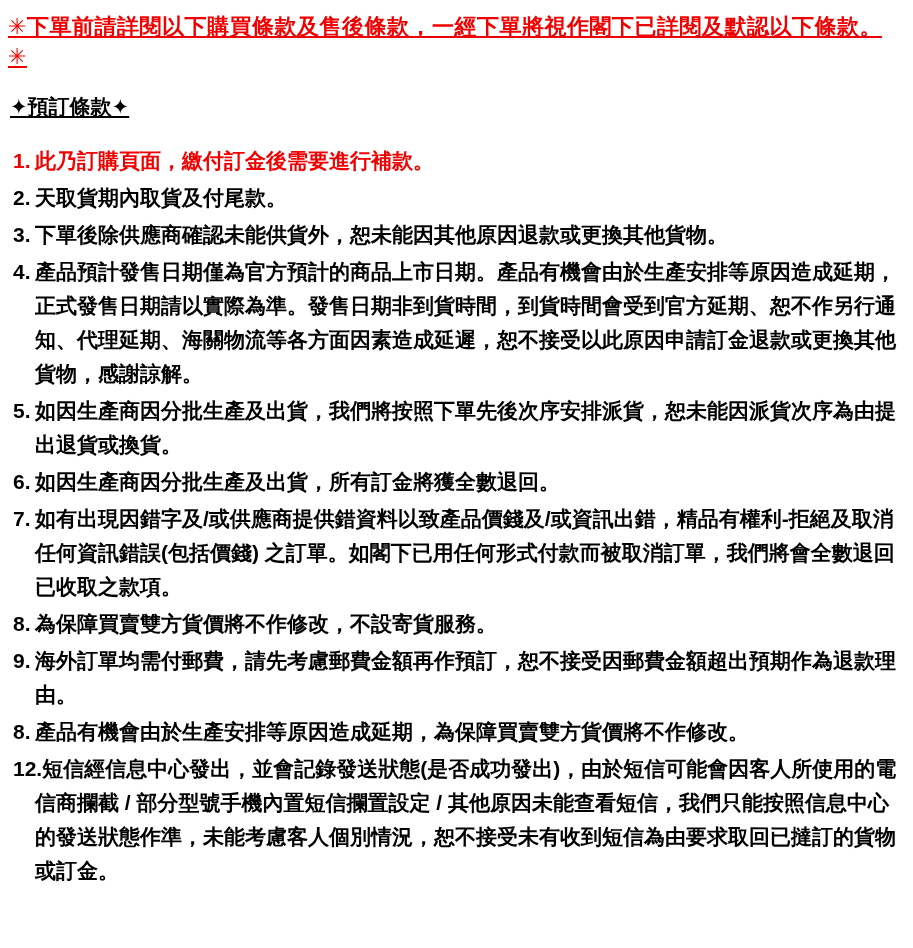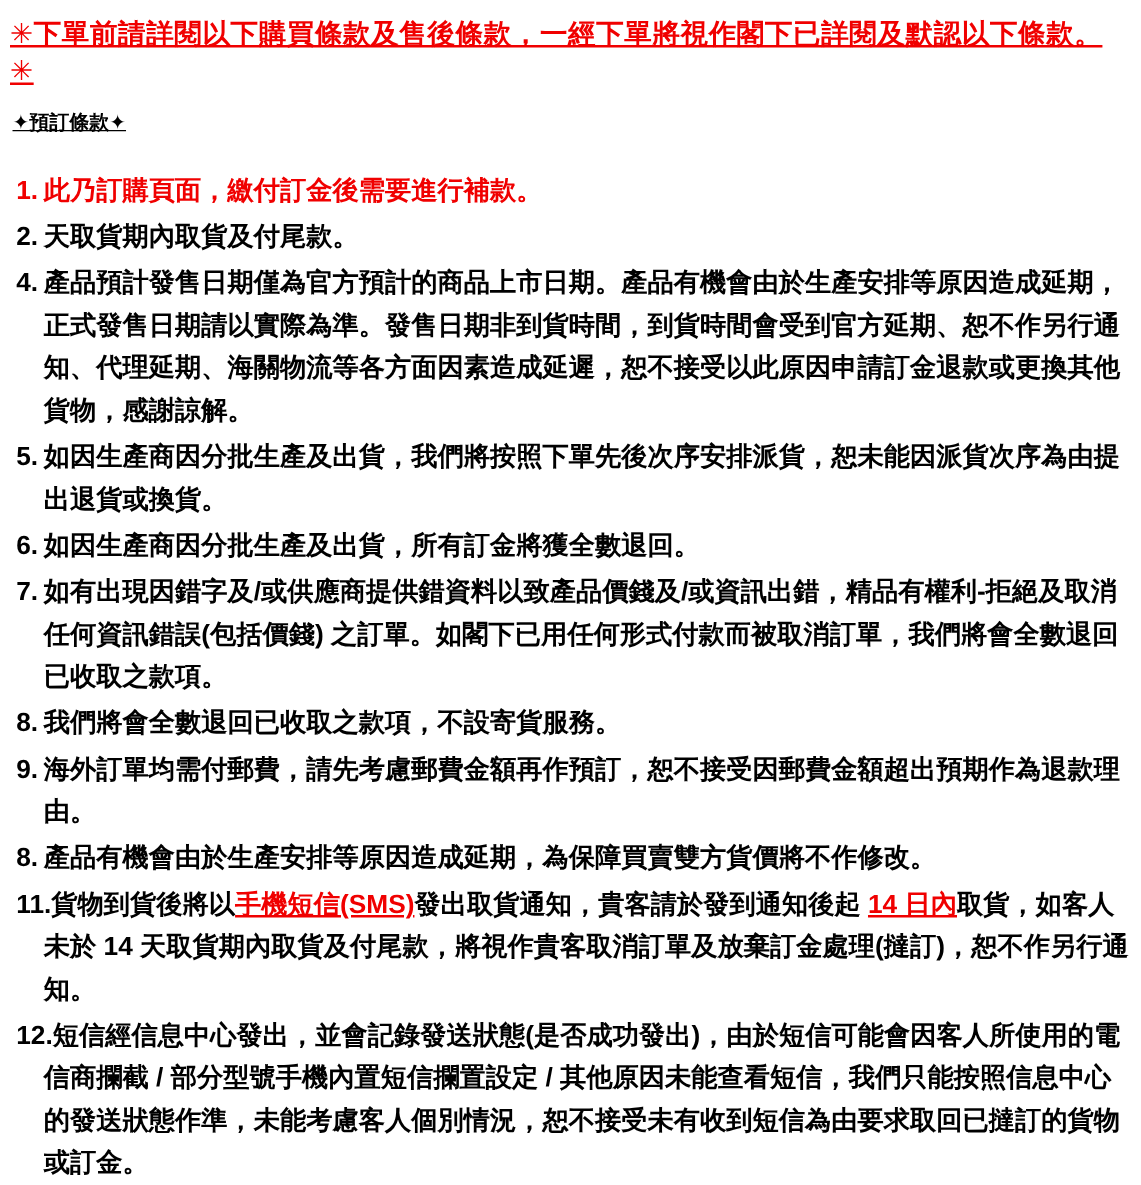--- a/index.html
+++ b/index.html
@@ -23,27 +23,27 @@
   .page {
     padding: 12px 6px 0 8px;
     font-size: 21px;
     line-height: 34px;
   }
   .notice {
     color: var(--red);
     text-decoration: underline;
     font-size: 22px;
     line-height: 30px;
-    margin-bottom: 8px;
+    margin-bottom: 18px;
     letter-spacing: 0.5px;
   }
   .section-heading {
     display: inline-block;
     text-decoration: underline;
-    font-size: 16px;
+    font-size: 21px;
     line-height: 26px;
     margin-left: 2px;
     margin-bottom: 24px;
   }
   .terms { display: block; }
   .term-item {
     padding-left: 27px;
     text-indent: -27px;
     margin-bottom: 3px;
   }
@@ -66,23 +66,23 @@
 <div class="page">
   <div class="notice">✳下單前請詳閱以下購買條款及售後條款，一經下單將視作閣下已詳閱及默認以下條款。 ✳</div>
 
   <div>
     <span class="section-heading">✦預訂條款✦</span>
   </div>
 
   <div class="terms">
       <div class="term-item term-red"><span class="num">1.</span><span class="term-text"><span>此乃訂購頁面，繳付訂金後需要進行補款。</span></span></div>
       <div class="term-item"><span class="num">2.</span><span class="term-text"><span>天取貨期內取貨及付尾款。</span></span></div>
+      <div class="term-item"><span class="num">3.</span><span class="term-text"><span>下單後除供應商確認未能供貨外，恕未能因其他原因退款或更換其他貨物。</span></span></div>
       <div class="term-item"><span class="num">4.</span><span class="term-text"><span>產品預計發售日期僅為官方預計的商品上市日期。產品有機會由於生產安排等原因造成延期，正式發售日期請以實際為準。發售日期非到貨時間，到貨時間會受到官方延期、恕不作另行通知、代理延期、海關物流等各方面因素造成延遲，恕不接受以此原因申請訂金退款或更換其他貨物，感謝諒解。</span></span></div>
       <div class="term-item"><span class="num">5.</span><span class="term-text"><span>如因生產商因分批生產及出貨，我們將按照下單先後次序安排派貨，恕未能因派貨次序為由提出退貨或換貨。</span></span></div>
       <div class="term-item"><span class="num">6.</span><span class="term-text"><span>如因生產商因分批生產及出貨，所有訂金將獲全數退回。</span></span></div>
       <div class="term-item"><span class="num">7.</span><span class="term-text"><span>如有出現因錯字及/或供應商提供錯資料以致產品價錢及/或資訊出錯，精品有權利-拒絕及取消任何資訊錯誤(包括價錢) 之訂單。如閣下已用任何形式付款而被取消訂單，我們將會全數退回已收取之款項。</span></span></div>
-      <div class="term-item"><span class="num">8.</span><span class="term-text"><span>我們將會全數退回已收取之款項，不設寄貨服務。</span></span></div>
+      <div class="term-item"><span class="num">8.</span><span class="term-text"><span>為保障買賣雙方貨價將不作修改，不設寄貨服務。</span></span></div>
       <div class="term-item"><span class="num">9.</span><span class="term-text"><span>海外訂單均需付郵費，請先考慮郵費金額再作預訂，恕不接受因郵費金額超出預期作為退款理由。</span></span></div>
       <div class="term-item"><span class="num">8.</span><span class="term-text"><span>產品有機會由於生產安排等原因造成延期，為保障買賣雙方貨價將不作修改。</span></span></div>
-      <div class="term-item"><span class="num">11.</span><span class="term-text"><span>貨物到貨後將以</span><span class="seg-red-underline">手機短信(SMS)</span><span>發出取貨通知，貴客請於發到通知後起 </span><span class="seg-red-underline">14 日內</span><span>取貨，如客人未於 14 天取貨期內取貨及付尾款，將視作貴客取消訂單及放棄訂金處理(撻訂)，恕不作另行通知。</span></span></div>
       <div class="term-item"><span class="num">12.</span><span class="term-text"><span>短信經信息中心發出，並會記錄發送狀態(是否成功發出)，由於短信可能會因客人所使用的電信商攔截 / 部分型號手機內置短信攔置設定 / 其他原因未能查看短信，我們只能按照信息中心的發送狀態作準，未能考慮客人個別情況，恕不接受未有收到短信為由要求取回已撻訂的貨物或訂金。</span></span></div>
     </div>
 </div>
 
 </body></html>

